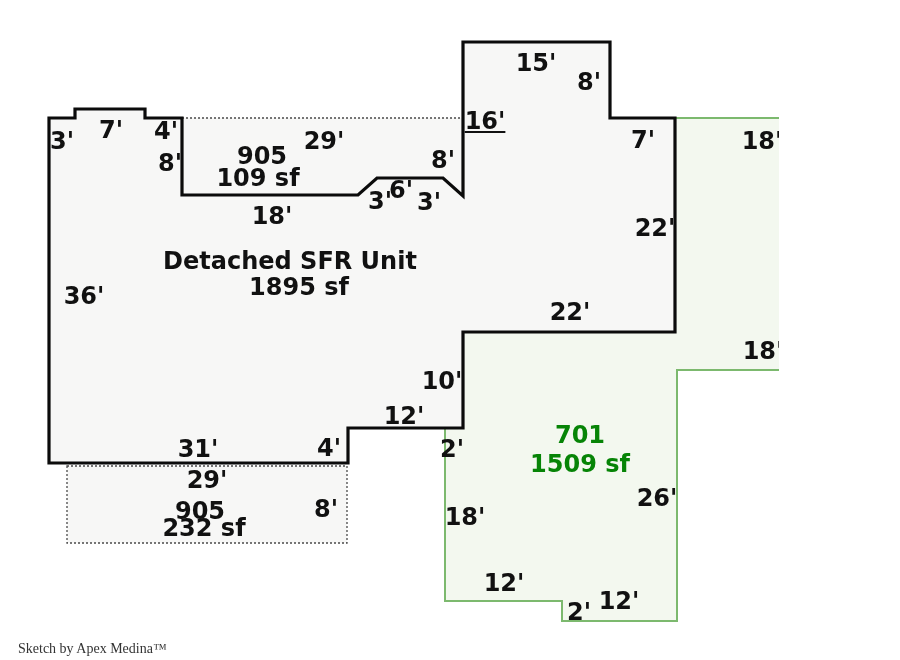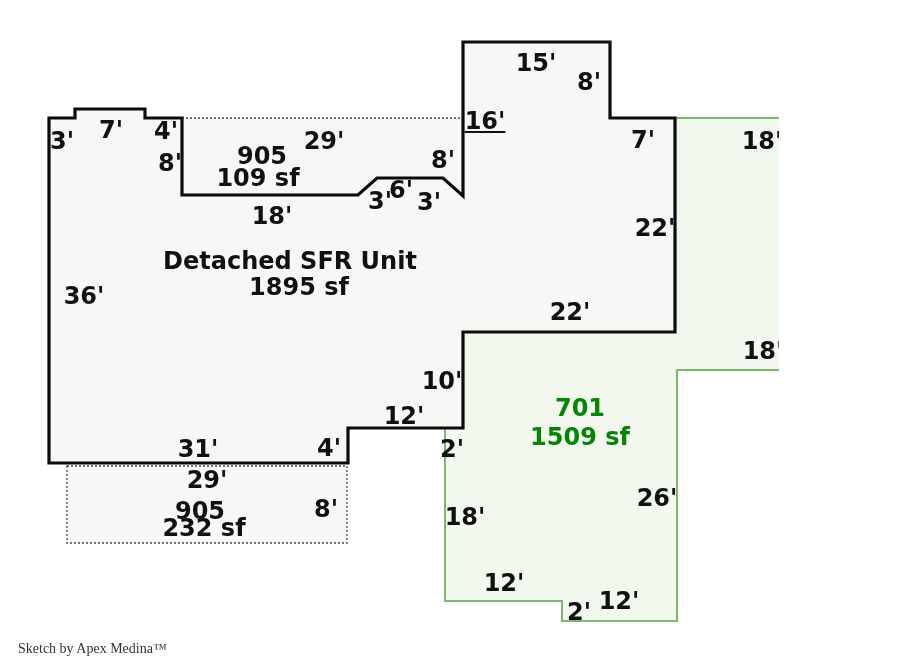--- a/index.html
+++ b/index.html
@@ -14,21 +14,21 @@
   .wall{fill:var(--area-fill,#f7f7f6);stroke:var(--wall,#0b0b0b);stroke-width:3.2;stroke-linejoin:miter;}
   .dashed{fill:var(--area-fill,#f7f7f6);stroke:var(--dashed,#4a4a4a);stroke-width:1.3;stroke-dasharray:2 2;}
   .green{fill:var(--green-fill,#f3f8ef);stroke:var(--green-line,#7cb96e);stroke-width:2;}
   .lbl{
     position:absolute;
     transform:translate(-50%,-50%);
     font-weight:bold;font-size:24px;line-height:1;
     color:var(--label,#111);
     white-space:nowrap;
   }
-  .lbl.green-text{color:var(--green-text,#068406);}
+  .lbl.green-text{color:var(--green-text,#068406);margin-top:27px;}
   #page-title{
     position:absolute;left:258px;top:81px;
     transform:translate(-50%,-50%);
     font-weight:bold;font-size:25px;letter-spacing:-0.3px;
     color:#0b0b0b;white-space:nowrap;
   }
   #footer-credit{
     position:absolute;left:18px;top:641px;
     font-family:Liberation Serif, serif;
     font-size:14px;color:#333;white-space:nowrap;

